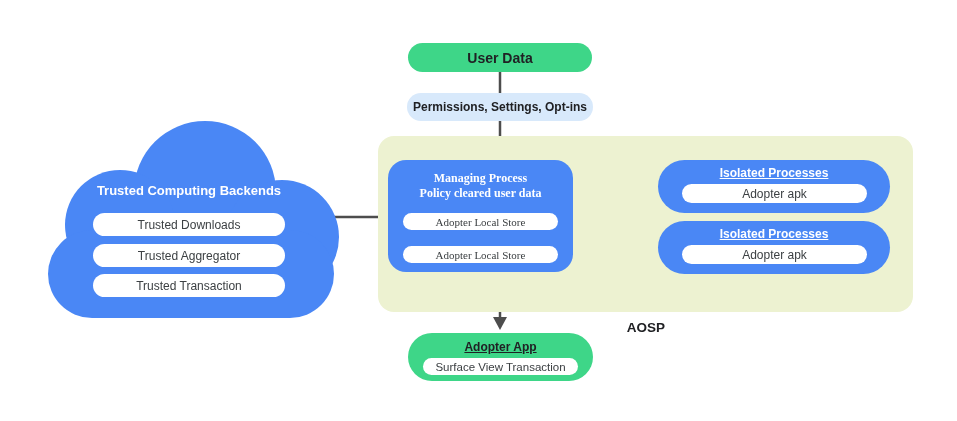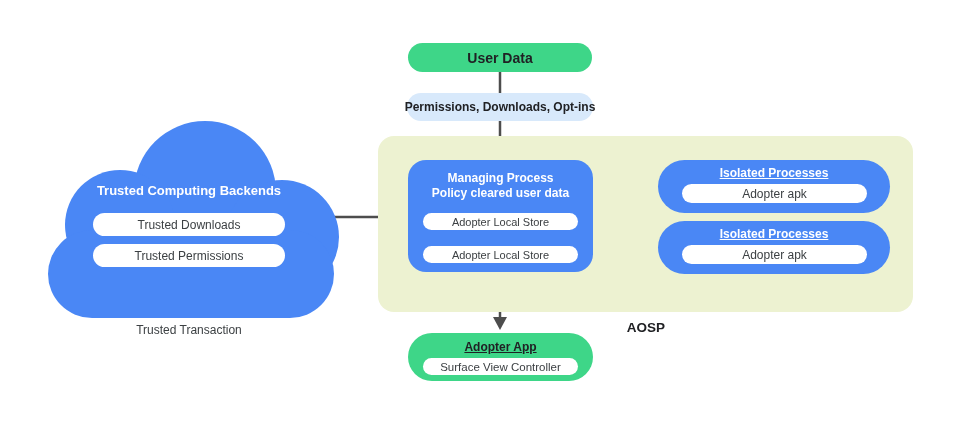--- a/index.html
+++ b/index.html
@@ -55,35 +55,35 @@
   </svg>
 
   <div class="node aosp-rect" style="left:378px;top:136px;width:535px;height:176px;"></div>
   <div class="node bold ink" style="left:600px;top:285px;width:92px;text-align:center;font-size:13.5px;margin-top:35px;">AOSP</div>
 
   <div class="node pill green-pill" style="left:408px;top:43px;width:184px;height:29px;">
     <span class="bold ink" style="font-size:14px;">User Data</span>
   </div>
 
   <div class="node pill lblue-pill" style="left:407px;top:93px;width:186px;height:28px;">
-    <span class="bold ink" style="font-size:12px;">Permissions,  Downloads, Opt-ins</span>
+    <span class="bold ink" style="font-size:12px;">Permissions,  Settings, Opt-ins</span>
   </div>
 
   <div class="node bold white-text" style="left:69px;top:183px;width:240px;text-align:center;font-size:13px;">Trusted Computing Backends</div>
   <div class="node pill white-pill" style="left:93px;top:213px;width:192px;height:23px;font-size:12px;">
     <span>Trusted Downloads</span>
   </div>
   <div class="node pill white-pill" style="left:93px;top:244px;width:192px;height:23px;font-size:12px;">
-    <span>Trusted Permissions</span>
+    <span>Trusted Aggregator</span>
   </div>
-  <div class="node pill white-pill" style="left:93px;top:274px;width:192px;height:23px;font-size:12px;margin-top:44px;">
+  <div class="node pill white-pill" style="left:93px;top:274px;width:192px;height:23px;font-size:12px;">
     <span>Trusted Transaction</span>
   </div>
 
-  <div class="node blue-box center-col" style="left:408px;top:160px;width:185px;height:112px;">
+  <div class="node blue-box center-col" style="left:388px;top:160px;width:185px;height:112px;font-family:Liberation Serif, serif;">
     <div class="bold white-text" style="font-size:12px;margin-top:11px;line-height:1.25;text-align:center;">
       <div>Managing Process</div>
       <div>Policy cleared user data</div>
     </div>
     <div class="pill white-pill" style="position:absolute;left:15px;top:53px;width:155px;height:17px;font-size:11px;border-radius:9px;">
       <span>Adopter Local Store</span>
     </div>
     <div class="pill white-pill" style="position:absolute;left:15px;top:86px;width:155px;height:17px;font-size:11px;border-radius:9px;">
       <span>Adopter Local Store</span>
     </div>
@@ -99,17 +99,17 @@
   <div class="node capsule center-col" style="left:658px;top:221px;width:232px;height:53px;">
     <div class="bold white-text underline" style="font-size:12px;margin-top:6px;">Isolated Processes</div>
     <div class="pill white-pill" style="position:absolute;left:24px;top:24px;width:185px;height:19px;font-size:12px;">
       <span>Adopter apk</span>
     </div>
   </div>
 
   <div class="node center-col" style="left:408px;top:333px;width:185px;height:48px;background:var(--green);border-radius:24px;">
     <div class="bold ink" style="font-size:12px;margin-top:7px;text-decoration:underline;">Adopter App</div>
     <div class="pill white-pill" style="position:absolute;left:15px;top:25px;width:155px;height:17px;font-size:11.5px;">
-      <span>Surface View Controller</span>
+      <span>Surface View Transaction</span>
     </div>
   </div>
 
 </div>
 
 </body></html>

